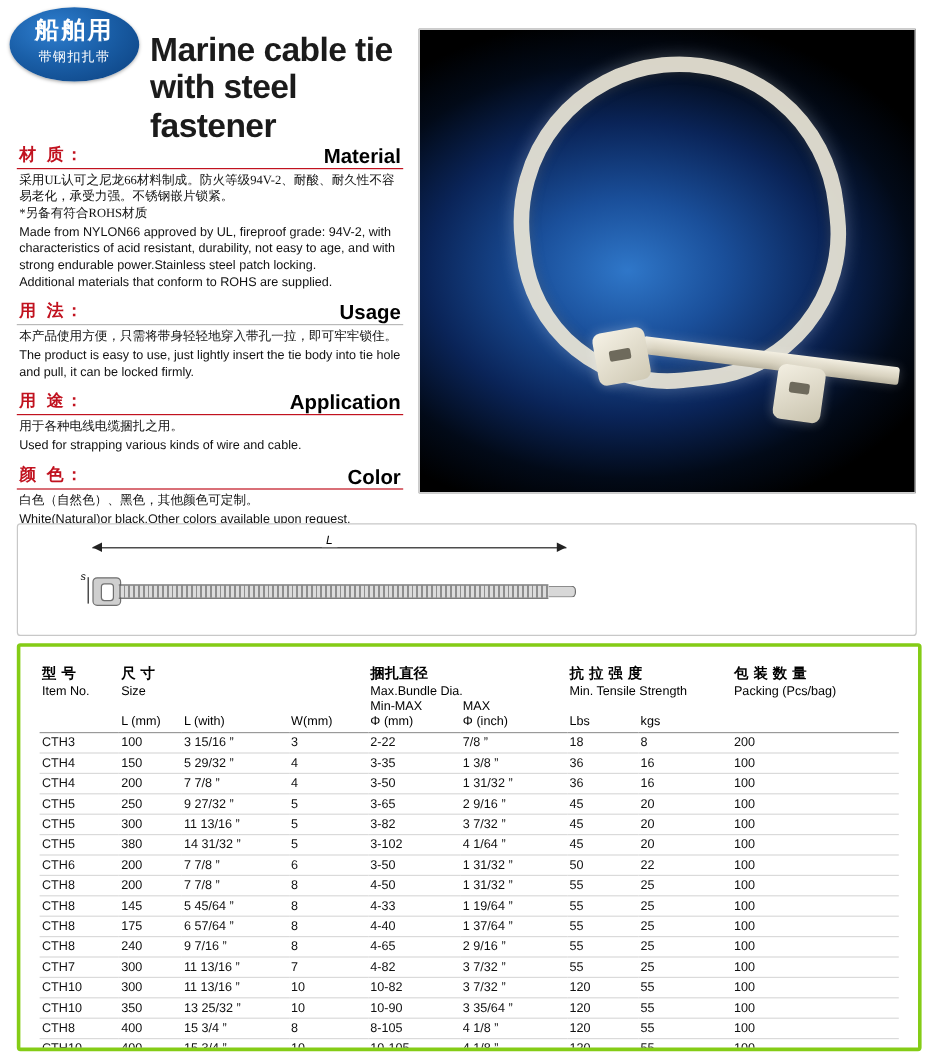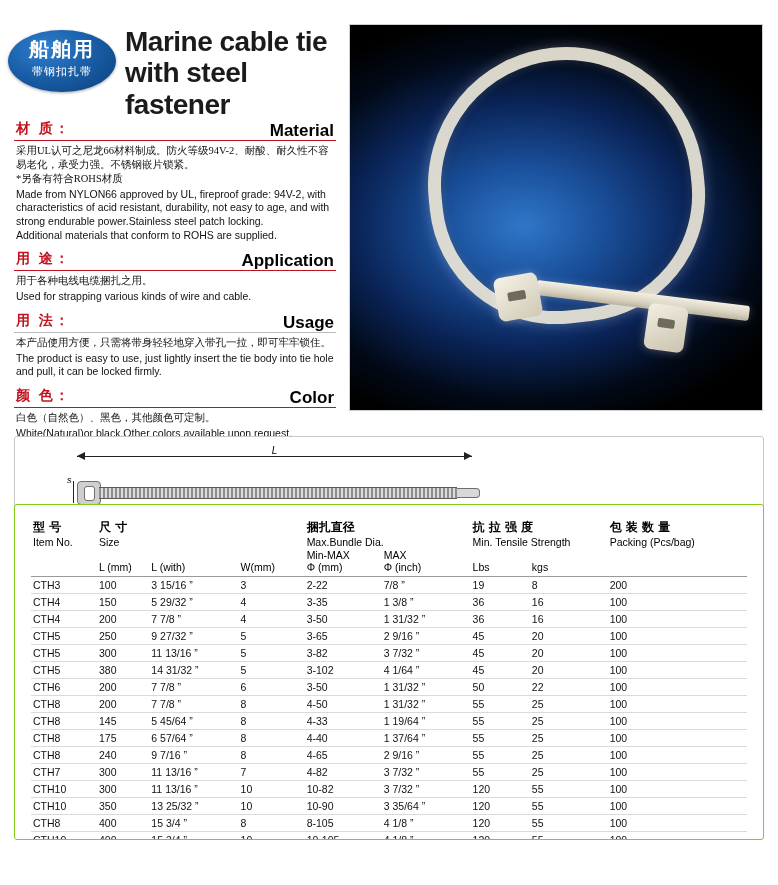--- a/index.html
+++ b/index.html
@@ -13,21 +13,21 @@
   }
   .page{
     position:absolute;inset:0;
     background:#ffffff;
   }
   
   .top{
     position:absolute;left:0;top:0;width:778px;height:430px;
   }
   .badge{
-    position:absolute;left:8px;top:6px;width:108px;height:62px;margin-top:24px;
+    position:absolute;left:8px;top:6px;width:108px;height:62px;
   }
   .badge .ell{
     position:absolute;left:0;top:0;width:108px;height:62px;
     background:radial-gradient(ellipse at 35% 30%, #2f7fd0 0%, #1a5fa8 45%, #0b3f7d 100%);
     border-radius:50%;
     box-shadow:0 1px 3px rgba(0,0,0,.35);
   }
   .badge .cn{
     position:absolute;left:0;top:6px;width:108px;text-align:center;
     color:#fff;font-size:20px;font-weight:bold;letter-spacing:2px;
@@ -148,22 +148,22 @@
     border-radius:0 4px 4px 0;
   }
   .wlab{
     position:absolute;left:52px;top:38px;font-size:9px;font-style:italic;
   }
   .wtick{
     position:absolute;left:58px;top:44px;width:1px;height:22px;background:#222;
   }
   
   .tablewrap{
-    position:absolute;left:14px;top:504px;width:748px;height:334px;
-    border:1px solid #84cc16;background:#fff;border-radius:3px;
+    position:absolute;left:14px;top:536px;width:748px;height:334px;
+    border:3px solid #84cc16;background:#fff;border-radius:3px;
     overflow:hidden;
   }
   table.spec{
     border-collapse:collapse;width:716px;margin:14px 0 0 16px;
     font-size:10.5px;
   }
   table.spec thead th{
     text-align:left;vertical-align:bottom;padding:0 4px 3px 2px;
     font-weight:normal;
   }
@@ -223,36 +223,36 @@
         </div>
         <div class="rule red"></div>
         <p class="body-cn" style="white-space:pre-line">采用UL认可之尼龙66材料制成。防火等级94V-2、耐酸、耐久性不容易老化，承受力强。不锈钢嵌片锁紧。
 *另备有符合ROHS材质</p>
         <p class="body-en" style="white-space:pre-line">Made from NYLON66 approved by UL, fireproof grade: 94V-2, with characteristics of acid resistant, durability, not easy to age, and with strong endurable power.Stainless steel patch locking.
 Additional materials that conform to ROHS are supplied.</p>
       </div>
 
       <div class="sec" style="margin-top:8px">
         <div class="sec-head">
+          <span class="cnlab">用 法：</span>
+          <span class="enlab">Usage</span>
+        </div>
+        <div class="rule"></div>
+        <p class="body-cn">本产品使用方便，只需将带身轻轻地穿入带孔一拉，即可牢牢锁住。</p>
+        <p class="body-en">The product is easy to use, just lightly insert the tie body into tie hole and pull, it can be locked firmly.</p>
+      </div>
+
+      <div class="sec" style="margin-top:8px">
+        <div class="sec-head">
           <span class="cnlab">用 途：</span>
           <span class="enlab">Application</span>
         </div>
         <div class="rule red"></div>
         <p class="body-cn">用于各种电线电缆捆扎之用。</p>
         <p class="body-en">Used for strapping various kinds of wire and cable.</p>
-      </div>
-
-      <div class="sec" style="margin-top:8px">
-        <div class="sec-head">
-          <span class="cnlab">用 法：</span>
-          <span class="enlab">Usage</span>
-        </div>
-        <div class="rule"></div>
-        <p class="body-cn">本产品使用方便，只需将带身轻轻地穿入带孔一拉，即可牢牢锁住。</p>
-        <p class="body-en">The product is easy to use, just lightly insert the tie body into tie hole and pull, it can be locked firmly.</p>
       </div>
 
       <div class="sec" style="margin-top:8px">
         <div class="sec-head">
           <span class="cnlab">颜 色：</span>
           <span class="enlab">Color</span>
         </div>
         <div class="rule red"></div>
         <p class="body-cn">白色（自然色）、黑色，其他颜色可定制。</p>
         <p class="body-en">White(Natural)or black.Other colors available upon request.</p>
@@ -315,21 +315,21 @@
         </tr>
       </thead>
       <tbody id="tbody">
           <tr>
             <td class="c0">CTH3</td>
             <td class="c1">100</td>
             <td class="c2">3 15/16 ”</td>
             <td class="c3">3</td>
             <td class="c4">2-22</td>
             <td class="c5">7/8 ”</td>
-            <td class="c6">19</td>
+            <td class="c6">18</td>
             <td class="c7">8</td>
             <td class="c8">200</td>
           </tr>
           <tr>
             <td class="c0">CTH4</td>
             <td class="c1">150</td>
             <td class="c2">5 29/32 ”</td>
             <td class="c3">4</td>
             <td class="c4">3-35</td>
             <td class="c5">1 3/8 ”</td>

